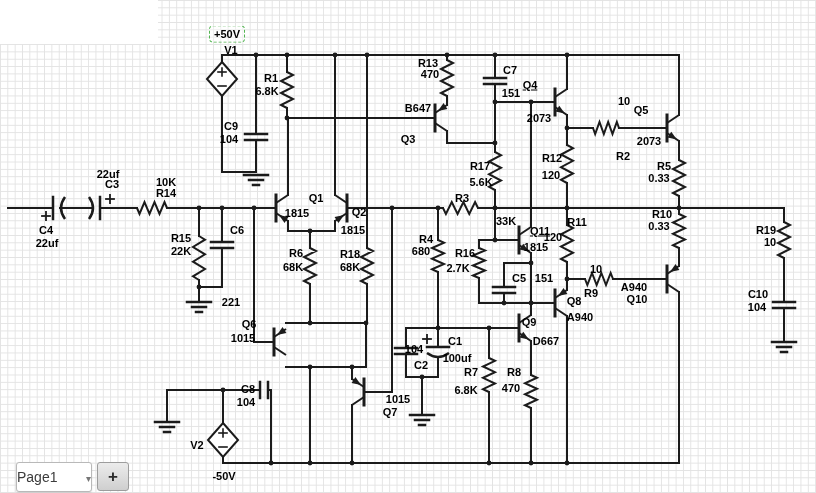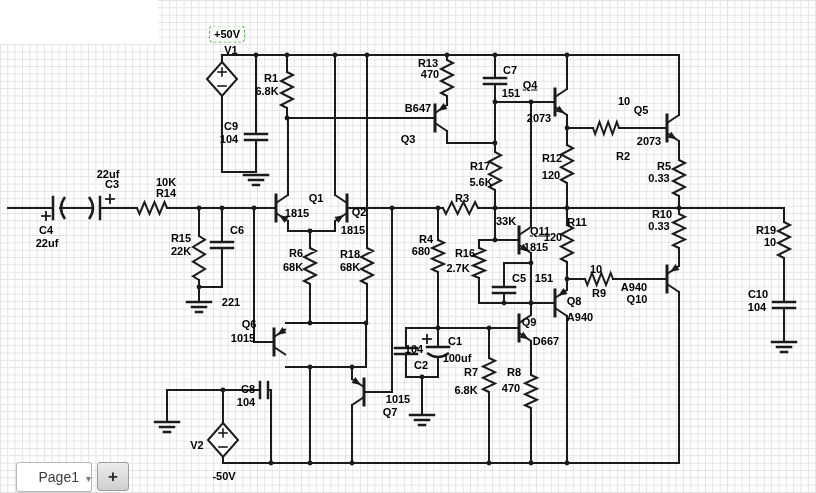--- a/index.html
+++ b/index.html
@@ -9,21 +9,21 @@
         background-image:linear-gradient(to right,#e3e3e3 1px,transparent 1px),
                          linear-gradient(to bottom,#e3e3e3 1px,transparent 1px);
         background-size:7.35px 7.35px;}
   #white-corner{position:absolute;left:0;top:0;width:158px;height:44px;background:#fff;}
   #schem-svg{position:absolute;left:0;top:0;}
   .lbl{position:absolute;transform:translate(-50%,-50%);font-size:11px;font-weight:bold;
        color:#000;white-space:nowrap;line-height:1;}
   .lbl.sel{border:1px dashed #53b551;border-radius:4px;padding:2px 4px;background:rgba(255,255,255,.4);}
   #tabbar{position:absolute;left:16px;top:462px;display:flex;gap:5px;align-items:flex-start;}
   #page-tab{width:74px;height:28px;background:#fff;border:1px solid #b9b9b9;border-radius:3px;
-            display:flex;align-items:center;justify-content:flex-end;gap:7px;
+            display:flex;align-items:center;justify-content:space-between;gap:7px;
             font-size:14px;color:#3c3c3c;box-shadow:0 1px 2px rgba(0,0,0,.12);cursor:pointer;}
   #page-tab .caret{font-size:10px;color:#777;margin-top:3px;}
   #add-page-button{width:32px;height:29px;background:linear-gradient(#ececec,#cfcfcf);
             border:1px solid #9d9d9d;border-radius:3px;font-size:17px;font-weight:bold;
             color:#2b2b2b;cursor:pointer;padding:0;line-height:1;}
 </style>
 </head>
 <body>
 
 <div id="stage">
@@ -339,21 +339,21 @@
       <div class="lbl" style="left: 421px; top: 251px;">680</div>
       <div class="lbl" style="left: 465px; top: 253px;">R16</div>
       <div class="lbl" style="left: 458px; top: 268px;">2.7K</div>
       <div class="lbl" style="left: 549px; top: 222px; margin-left: 28px;">R11</div>
       <div class="lbl" style="left: 540px; top: 231px; text-decoration: underline;">Q11</div>
       <div class="lbl" style="left: 553px; top: 237px;">120</div>
       <div class="lbl" style="left: 536px; top: 247px;">1815</div>
       <div class="lbl" style="left: 519px; top: 278px;">C5</div>
       <div class="lbl" style="left: 544px; top: 278px;">151</div>
       <div class="lbl" style="left: 596px; top: 269px;">10</div>
-      <div class="lbl" style="left: 591px; top: 293px; margin-left: 8px;">R9</div>
+      <div class="lbl" style="left: 591px; top: 293px;">R9</div>
       <div class="lbl" style="left: 574px; top: 301px;">Q8</div>
       <div class="lbl" style="left: 580px; top: 317px;">A940</div>
       <div class="lbl" style="left: 634px; top: 287px;">A940</div>
       <div class="lbl" style="left: 637px; top: 299px;">Q10</div>
       <div class="lbl" style="left: 249px; top: 324px;">Q6</div>
       <div class="lbl" style="left: 243px; top: 338px;">1015</div>
       <div class="lbl" style="left: 248px; top: 389px;">C8</div>
       <div class="lbl" style="left: 246px; top: 402px;">104</div>
       <div class="lbl" style="left: 197px; top: 445px;">V2</div>
       <div class="lbl" style="left: 224px; top: 476px;">-50V</div>

